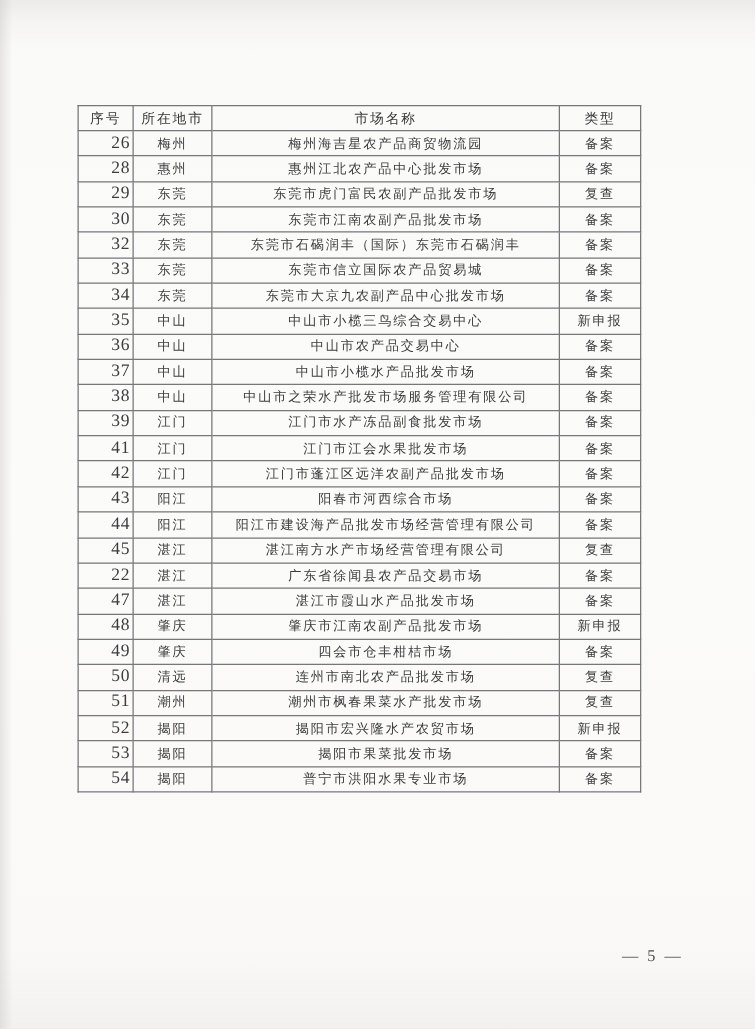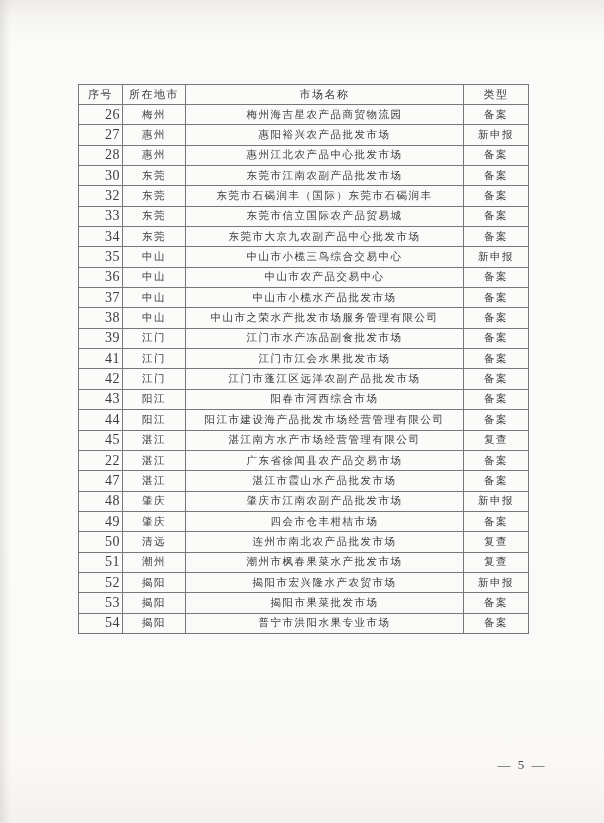--- a/index.html
+++ b/index.html
@@ -23,21 +23,21 @@
   .page::before {
     content: "";
     position: absolute;
     left: 0; top: 0; bottom: 0;
     width: 10px;
     background: linear-gradient(90deg, rgba(190,188,185,0.35), rgba(190,188,185,0));
     pointer-events: none;
   }
   table.markets {
     position: absolute;
-    left: 78px;
+    left: 62px;
     top: 84px;
     width: 450px;
     border-collapse: collapse;
     table-layout: fixed;
   }
   table.markets th,
   table.markets td {
     border: 1px solid #76767c;
     padding: 0 2px;
     text-align: center;
@@ -94,30 +94,30 @@
       </tr>
     </thead>
     <tbody>
         <tr>
           <td>26</td>
           <td>梅州</td>
           <td>梅州海吉星农产品商贸物流园</td>
           <td>备案</td>
         </tr>
         <tr>
-          <td>27</td>
-          <td>惠州</td>
-          <td>惠阳裕兴农产品批发市场</td>
-          <td>新申报</td>
-        </tr>
-        <tr>
           <td>28</td>
           <td>惠州</td>
           <td>惠州江北农产品中心批发市场</td>
           <td>备案</td>
+        </tr>
+        <tr>
+          <td>29</td>
+          <td>东莞</td>
+          <td>东莞市虎门富民农副产品批发市场</td>
+          <td>复查</td>
         </tr>
         <tr>
           <td>30</td>
           <td>东莞</td>
           <td>东莞市江南农副产品批发市场</td>
           <td>备案</td>
         </tr>
         <tr>
           <td>32</td>
           <td>东莞</td>

